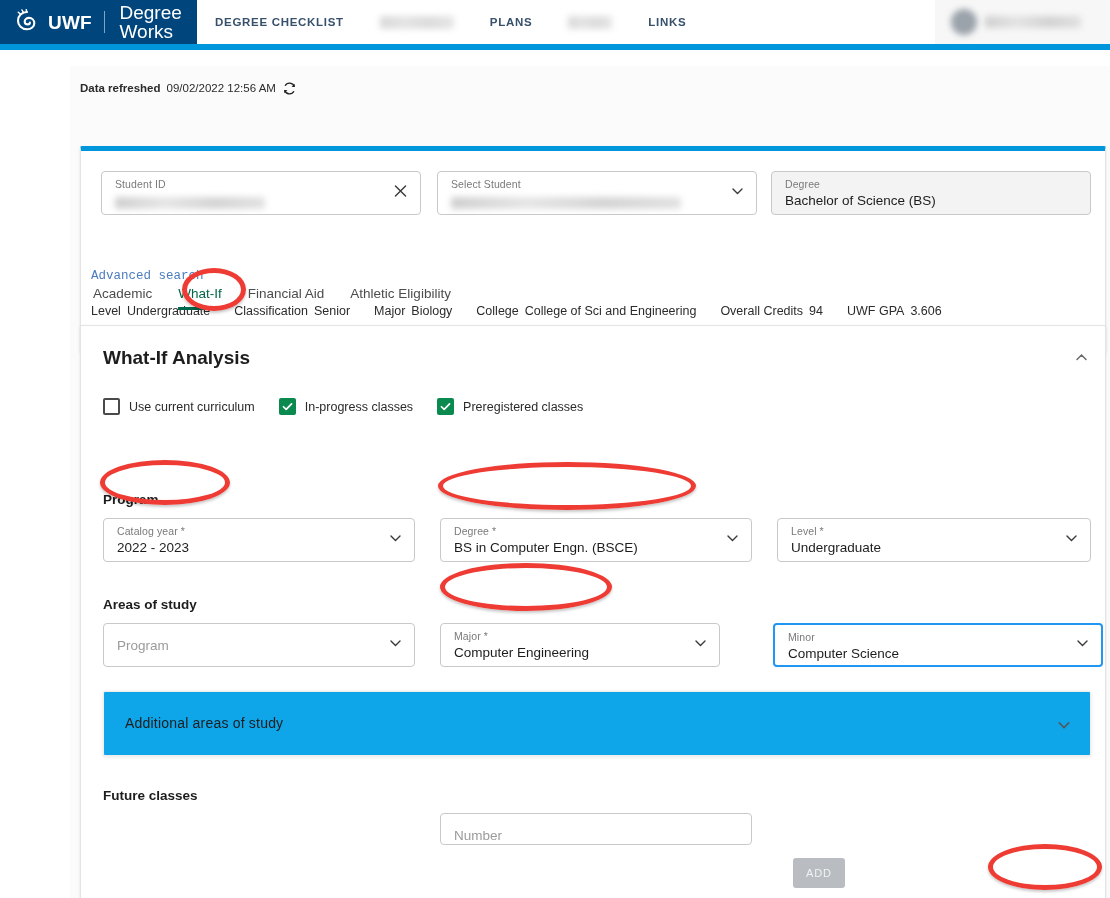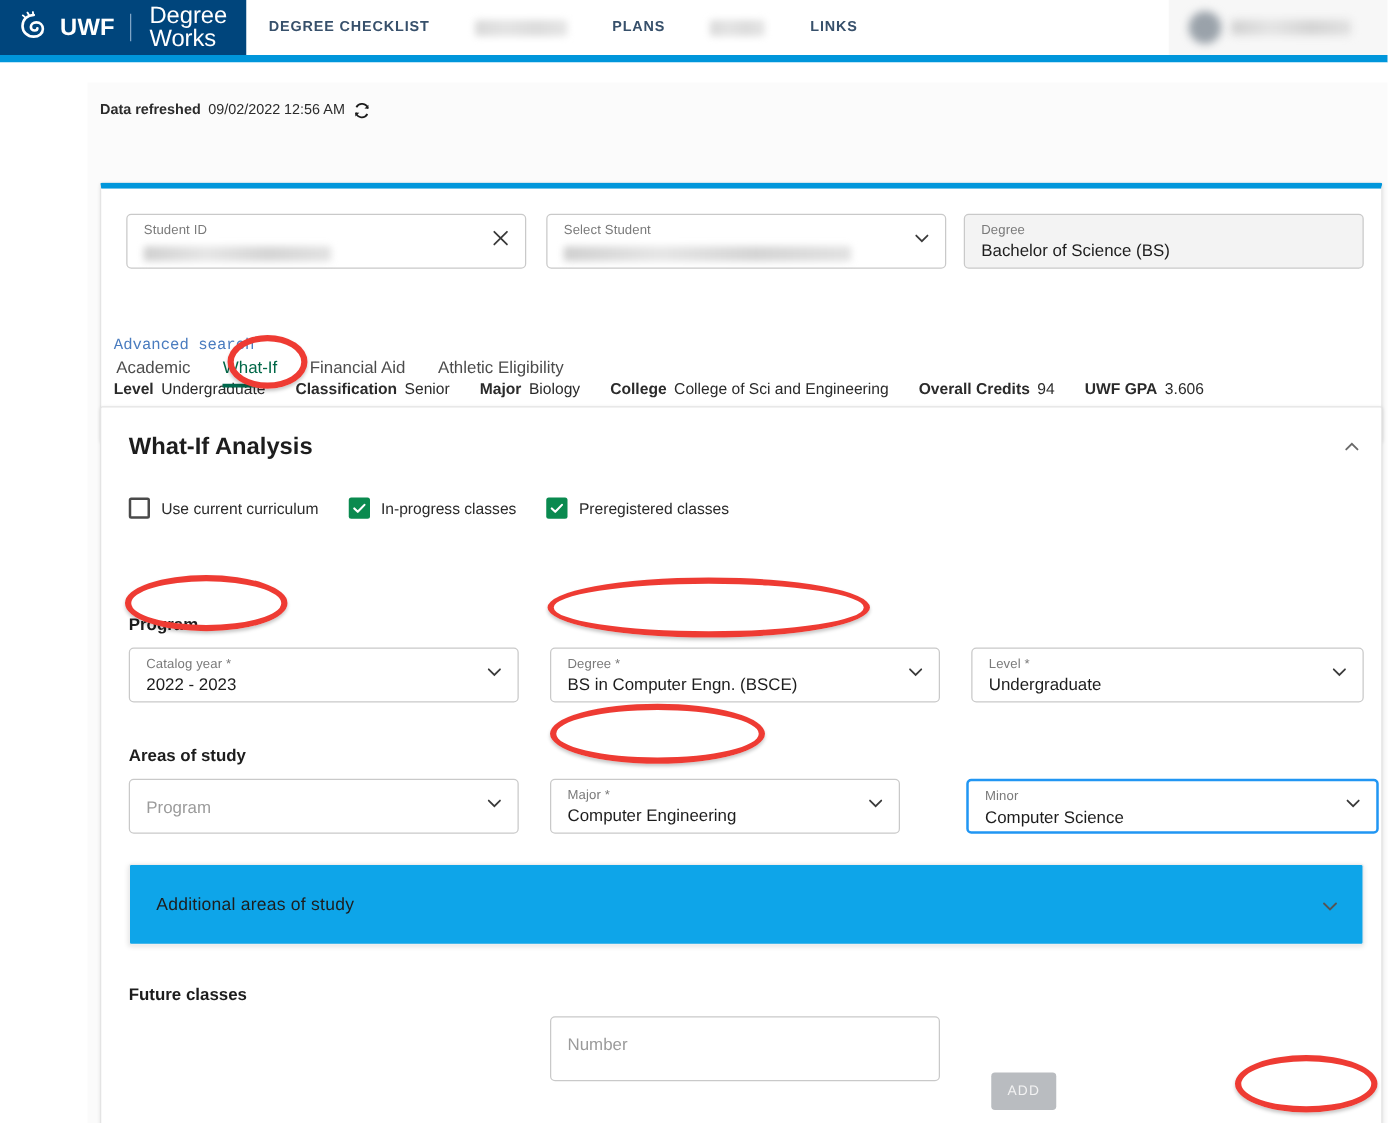--- a/index.html
+++ b/index.html
@@ -147,21 +147,21 @@
 
   .adv-search {
     position: absolute; left: 10px; top: 118px;
     font-size: 12.5px; color: #4a7cbf; cursor: pointer; font-family: Liberation Mono, monospace;
   }
   .summary {
     position: absolute; left: 10px; top: 153px;
     font-size: 12.5px; color: #2b2b2b;
     display: flex; align-items: center; gap: 6px;
   }
-  .summary .k { font-weight: bold; }
+  .summary .k { font-weight: normal; }
   .summary .v { margin-right: 18px; }
 
   
   .tabs {
     position: absolute; left: 10px; top: 216px;
     display: flex; align-items: flex-end; gap: 0px;
   }
   .tab {
     position: relative; font-size: 13.5px; color: #4c4c4c;
     padding: 4px 13px 11px 13px; cursor: pointer;
@@ -427,21 +427,21 @@
         <span class="atitle">Additional areas of study</span>
         <span class="achev">
           <svg viewBox="0 0 16 16" width="16" height="16">
               <path d="M3.2 5.8 L8 10.6 L12.8 5.8" fill="none" stroke="#555" stroke-width="1.5" stroke-linecap="round"></path>
             </svg>
         </span>
       </div>
 
       <div class="section-h" id="h-future">Future classes</div>
 
-      <div class="field" style="left:359px; top:487px; width:312px; height:52px;">
+      <div class="field" style="left:359px; top:487px; width:312px; height:32px;">
         <span class="fplaceholder">Number</span>
       </div>
 
       <div class="btn" id="add-btn">ADD</div>
 
     </div>
   </div>
 </div>
 
 <div class="annot" style="left:182px; top:268px; width:64px; height:43px;"></div>

